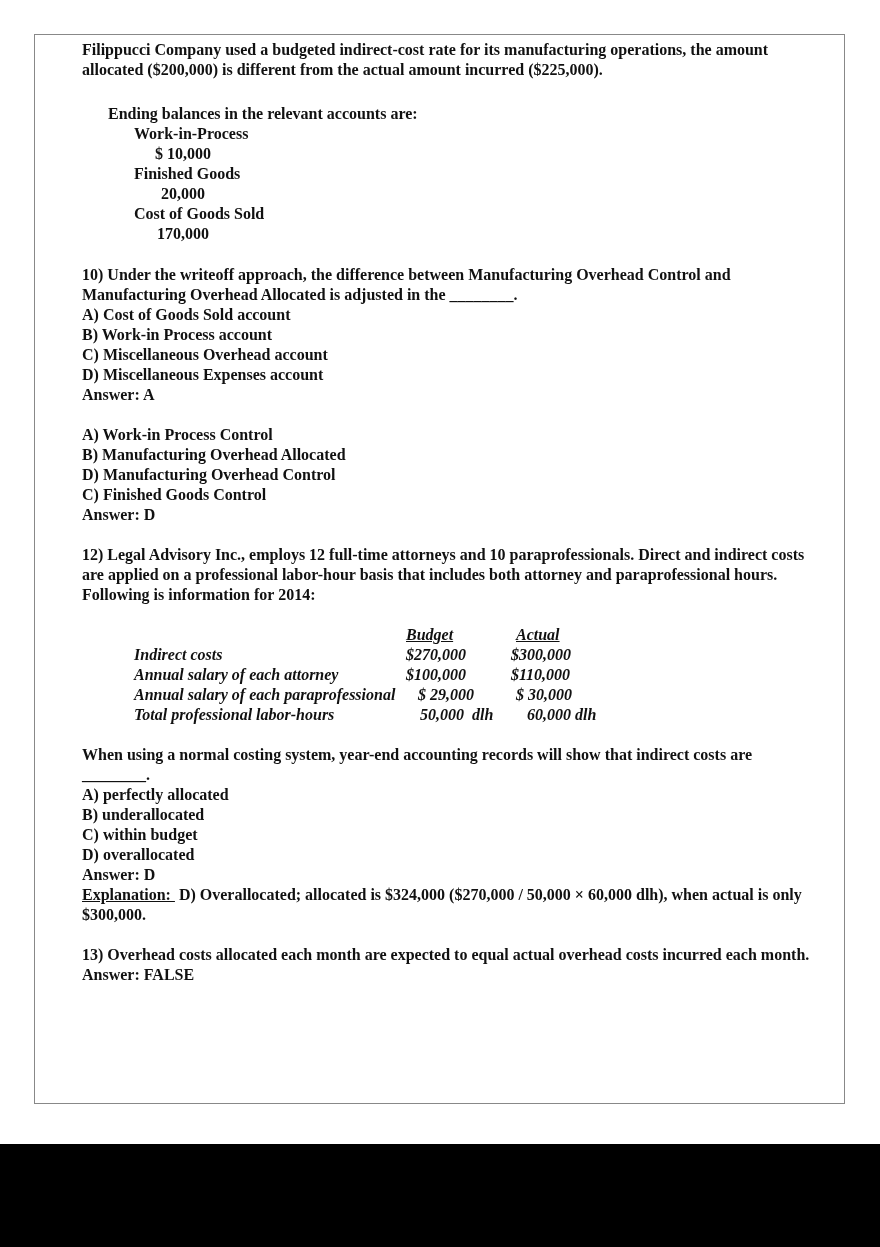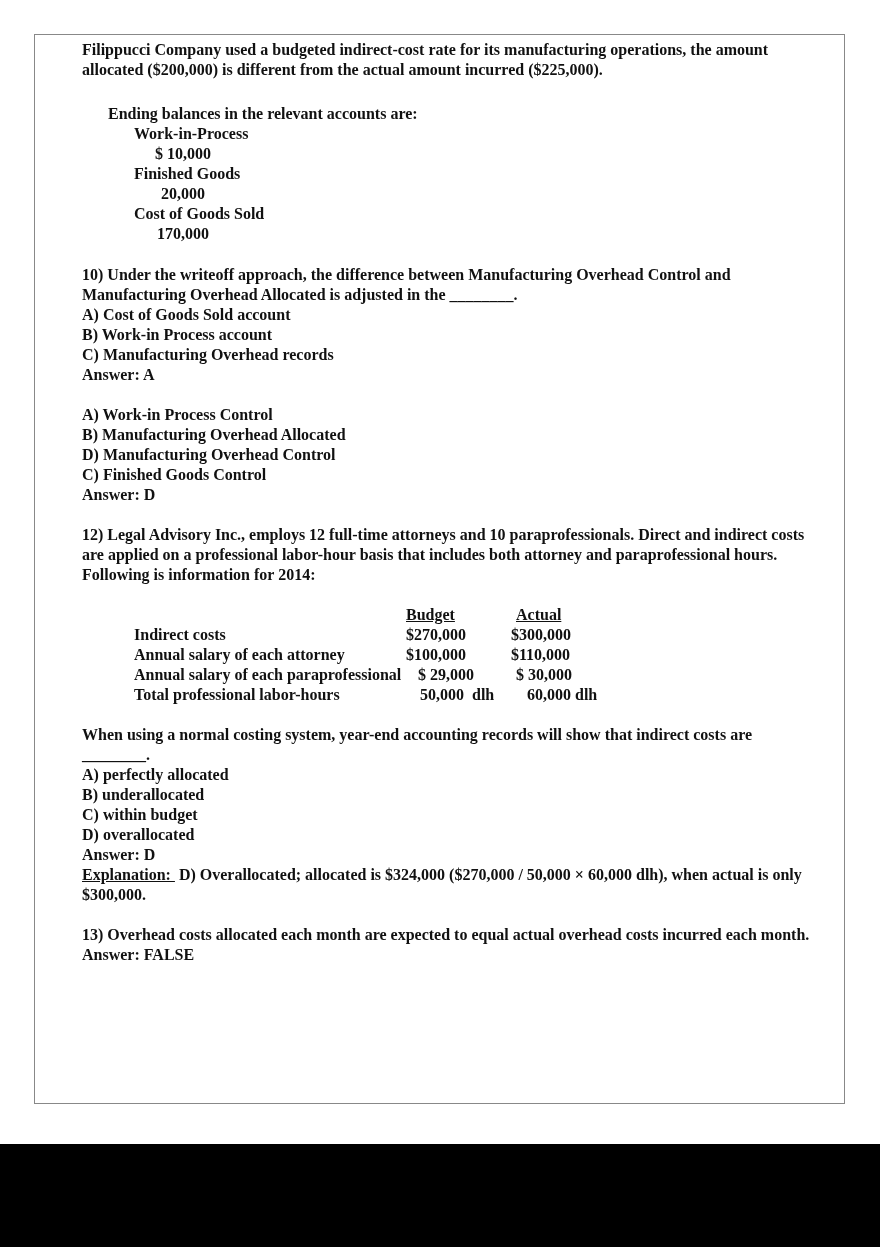--- a/index.html
+++ b/index.html
@@ -10,21 +10,21 @@
   .black-bar { position:absolute; left:0; top:1144px; width:880px; height:103px; background:#000; }
   .content { position:absolute; left:82px; top:40px; width:730px; font-weight:bold; font-size:16px; line-height:20px; }
   p { margin:0;font-family:Liberation Serif, serif; }
   .gap { height:20px; }
   .indent1 { padding-left:26px; }
   .bal-row { display:flex; padding-left:52px;flex-direction:column; }
   .bal-label { width:160px; }
   .bal-val { width:98px; text-align:center; }
   .ul { text-decoration:underline; }
   .tbl { position:relative; height:100px; margin-top:20px; }
-  .cell { position:absolute; white-space:nowrap; }
+  .cell { position:absolute; white-space:nowrap;font-style:italic; }
 </style>
 </head>
 <body>
 
 <div class="page-frame"></div>
 
 <div class="content">
   <p>Filippucci Company used a budgeted indirect-cost rate for its manufacturing operations, the amount allocated ($200,000) is different from the actual amount incurred ($225,000).</p>
   <div class="gap" style="height:24px"></div>
   <p class="indent1">Ending balances in the relevant accounts are:</p>
@@ -38,21 +38,22 @@
     </div>
   <div class="bal-row">
       <span class="bal-label">Cost of Goods Sold</span>
       <span class="bal-val">170,000</span>
     </div>
   <div class="gap" style="height:21px"></div>
 
   <p>10) Under the writeoff approach, the difference between Manufacturing Overhead Control and Manufacturing Overhead Allocated is adjusted in the ________.</p>
   <p>A) Cost of Goods Sold account</p>
   <p>B) Work-in Process account</p>
-  <p>C) Manufacturing Overhead records</p>
+  <p>C) Miscellaneous Overhead account</p>
+  <p>D) Miscellaneous Expenses account</p>
   <p>Answer:  A</p>
   <div class="gap"></div>
 
   <p>A) Work-in Process Control</p>
   <p>B) Manufacturing Overhead Allocated</p>
   <p>D) Manufacturing Overhead Control</p>
   <p>C) Finished Goods Control</p>
   <p>Answer:  D</p>
   <div class="gap"></div>
 

